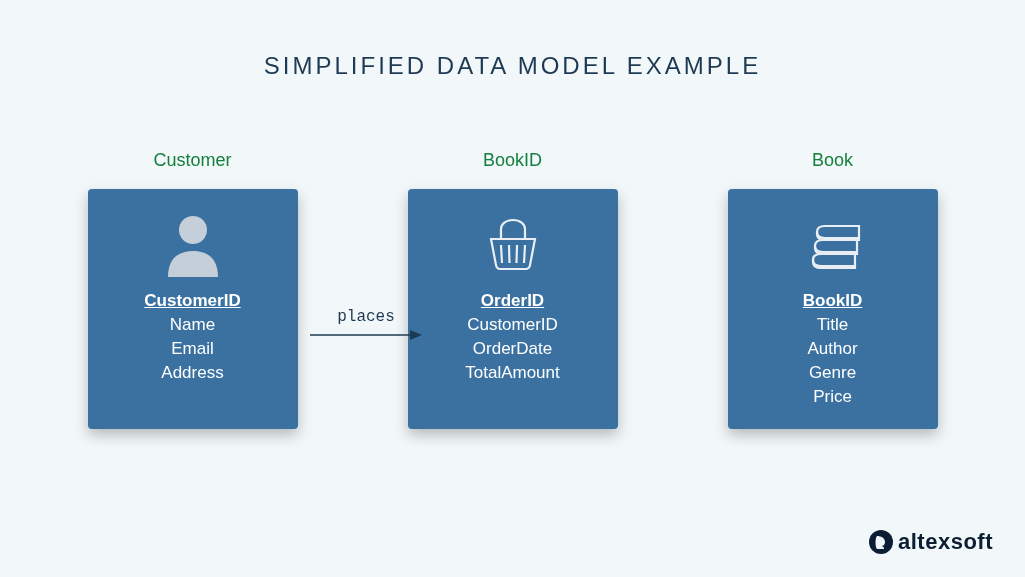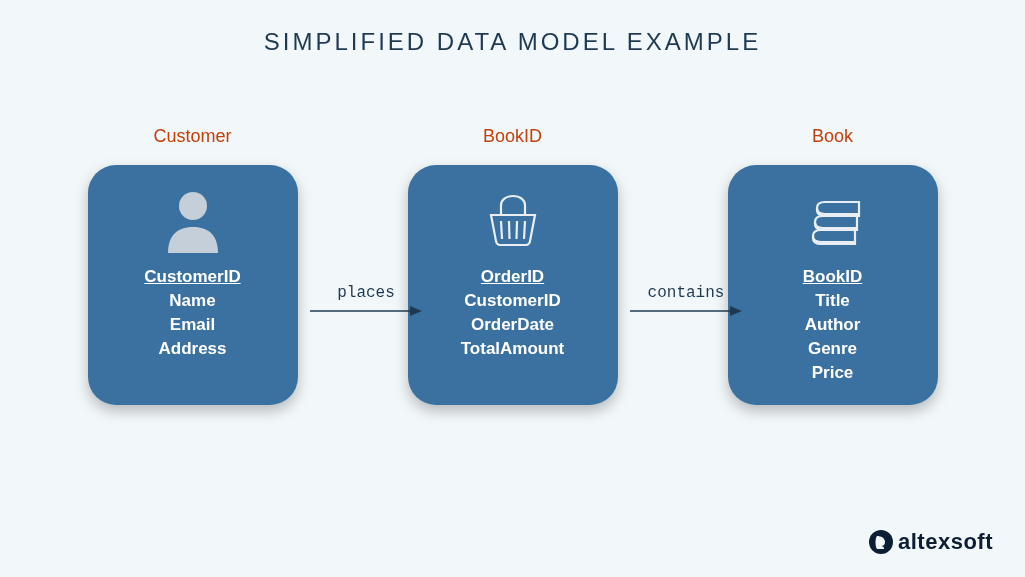--- a/index.html
+++ b/index.html
@@ -11,47 +11,48 @@
     position: relative;
     overflow: hidden;
   }
   .title {
     text-align: center;
     font-size: 24px;
     letter-spacing: 3px;
     color: #1e3a52;
     padding-top: 28px;
     font-weight: 400;
+    margin-top: 24px;
   }
   .diagram {
     position: relative;
     width: 100%;
     margin-top: 70px;
     display: flex;
     justify-content: center;
     align-items: flex-start;
     gap: 110px;
   }
   .entity-group {
     display: flex;
     flex-direction: column;
     align-items: center;
     position: relative;
   }
   .entity-label {
-    color: #c2410c;
+    color: #15803d;
     font-size: 18px;
     font-weight: 400;
     margin-bottom: 18px;
   }
   .entity-box {
     width: 210px;
     height: 240px;
     background: #3a71a0;
-    border-radius: 28px;
+    border-radius: 4px;
     display: flex;
     flex-direction: column;
     align-items: center;
     padding-top: 18px;
     box-shadow: 0 6px 14px rgba(0,0,0,0.25);
   }
   .icon-wrap {
     height: 76px;
     display: flex;
     align-items: center;
@@ -60,21 +61,21 @@
   }
   .attrs {
     display: flex;
     flex-direction: column;
     align-items: center;
     gap: 4px;
   }
   .attr {
     color: #fff;
     font-size: 17px;
-    font-weight: 700;
+    font-weight: 400;
   }
   .attr.pk {
     text-decoration: underline;
     font-weight: 600;
   }
   .arrow-zone {
     position: absolute;
     top: 158px;
     display: flex;
     flex-direction: column;
@@ -176,27 +177,20 @@
   </div>
 
   <div class="arrow-zone a1">
     <div class="rel-label">places</div>
     <svg class="arrow-svg" viewBox="0 0 112 14">
       <line x1="0" y1="7" x2="102" y2="7" stroke="#1e3a52" stroke-width="1.6"></line>
       <polygon points="112,7 100,2 100,12" fill="#1e3a52"></polygon>
     </svg>
   </div>
 
-  <div class="arrow-zone a2">
-    <div class="rel-label">contains</div>
-    <svg class="arrow-svg" viewBox="0 0 112 14">
-      <line x1="0" y1="7" x2="102" y2="7" stroke="#1e3a52" stroke-width="1.6"></line>
-      <polygon points="112,7 100,2 100,12" fill="#1e3a52"></polygon>
-    </svg>
-  </div>
 
 </div>
 
 <div class="logo">
   <svg width="26" height="26" viewBox="0 0 26 26">
     <circle cx="13" cy="13" r="12" fill="#0b1e33"></circle>
     <path d="M9 7 C13 7 17 9 17 13 C17 16 15 17 13 17 C15 17 16 18 16 20 L9 20 C7 18 7 9 9 7 Z" fill="#f2f7fa"></path>
   </svg>
   <span class="logo-text">altexsoft</span>
 </div>

